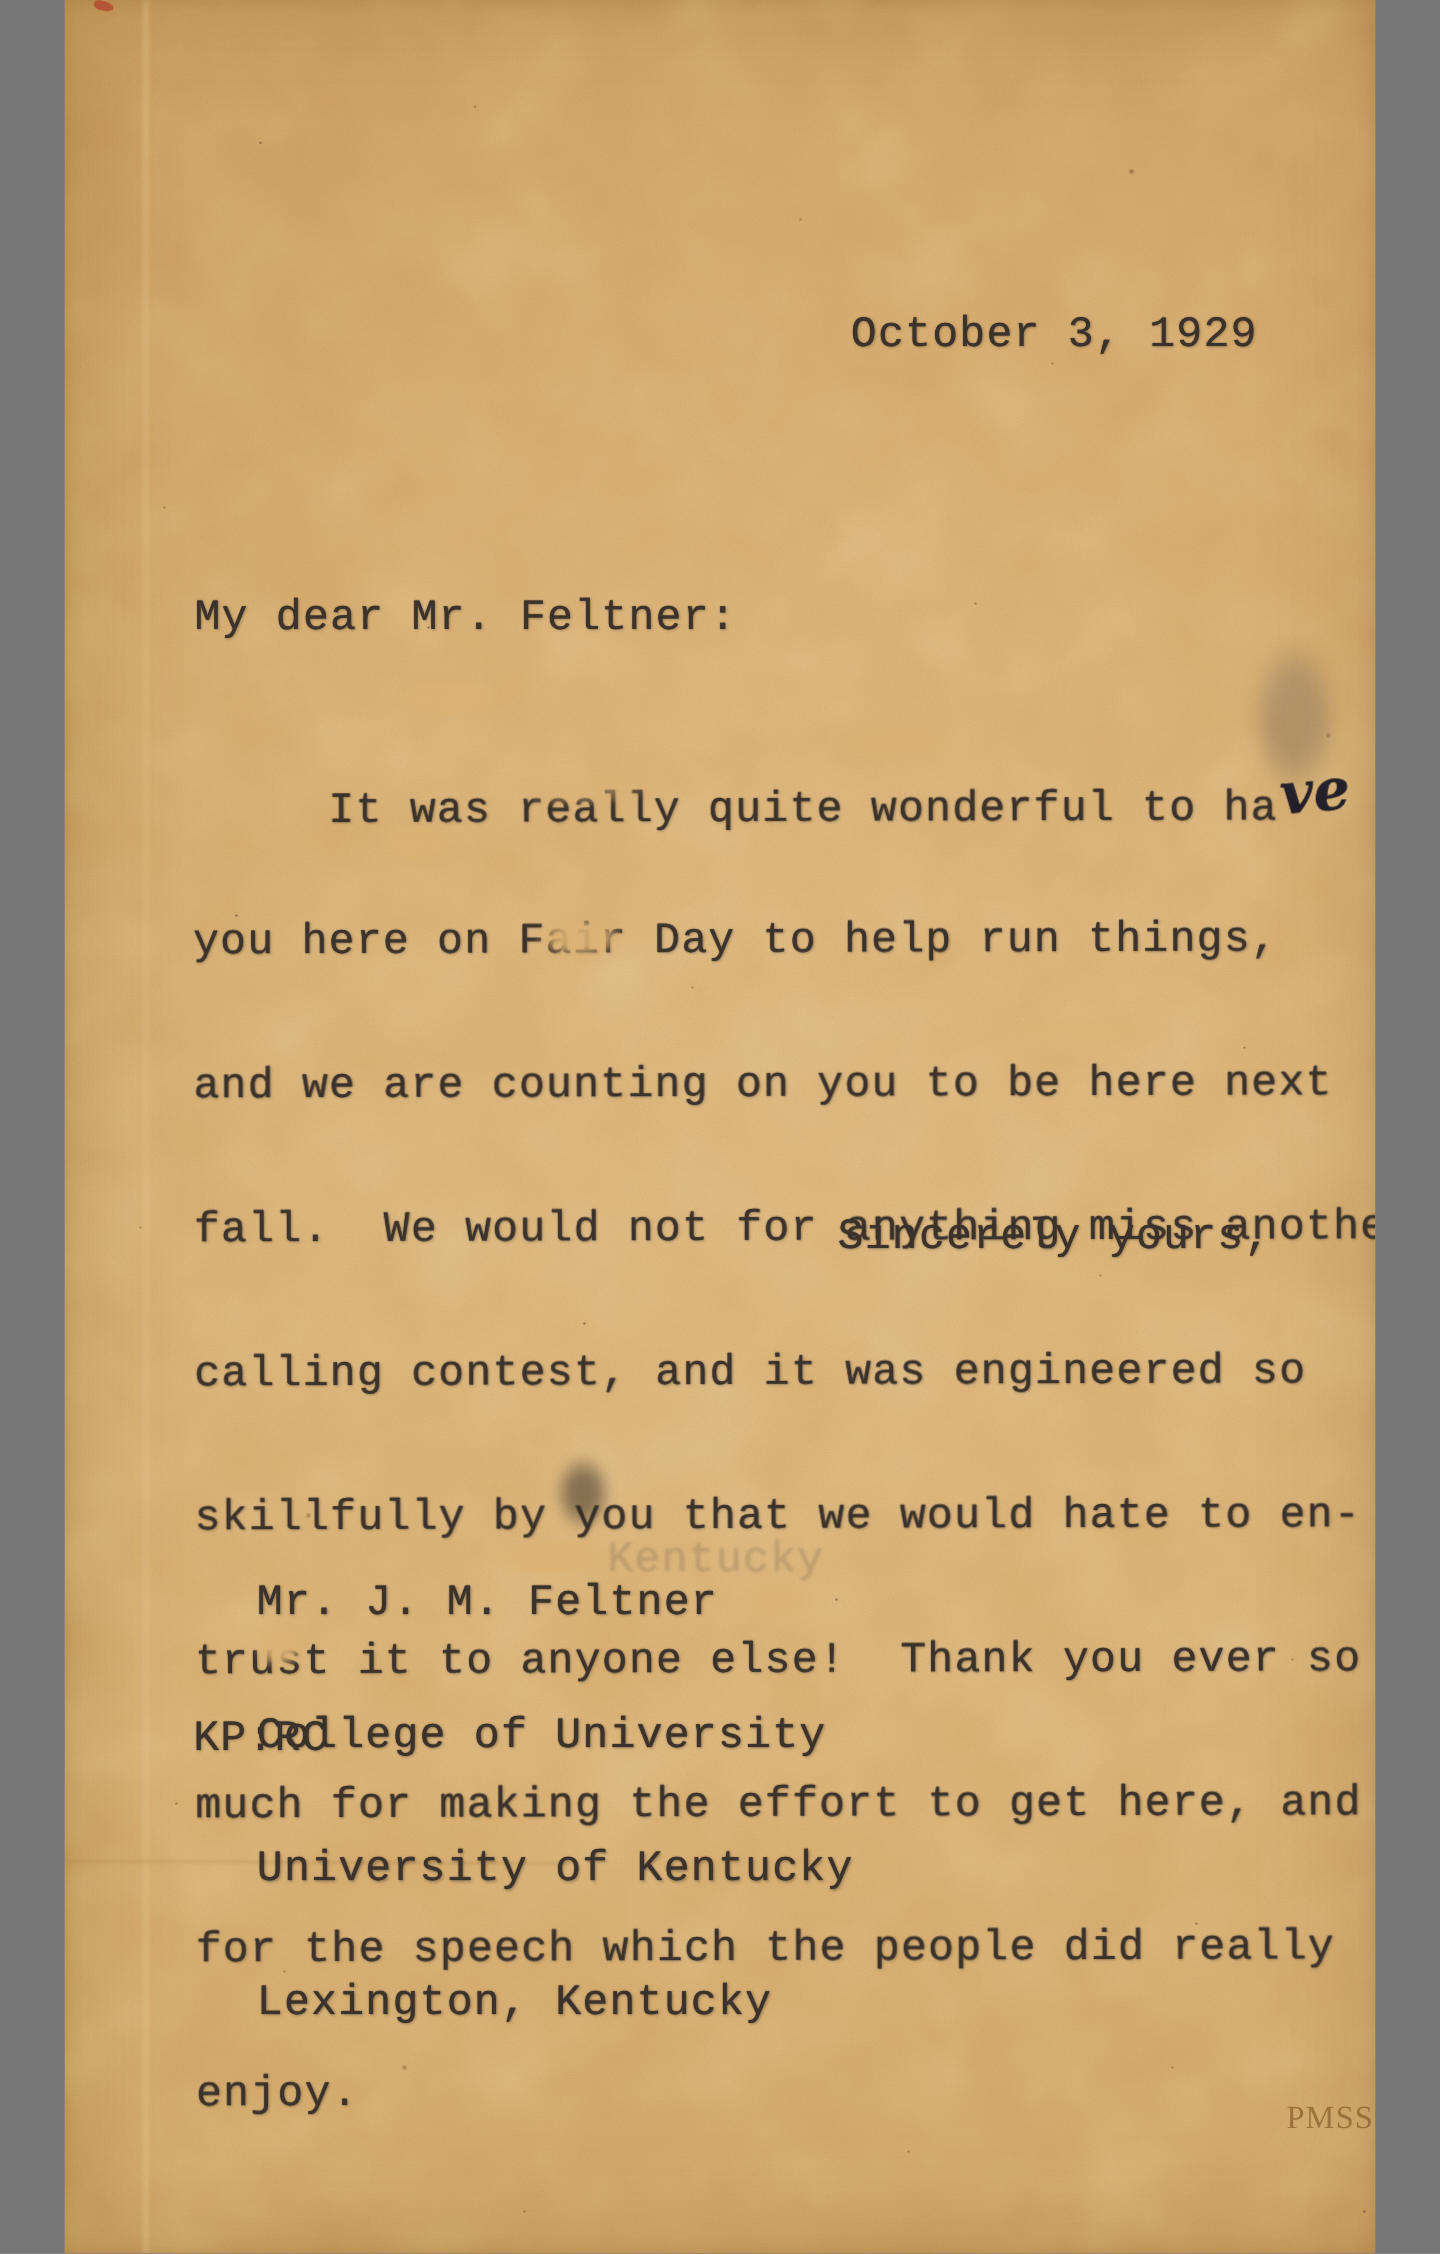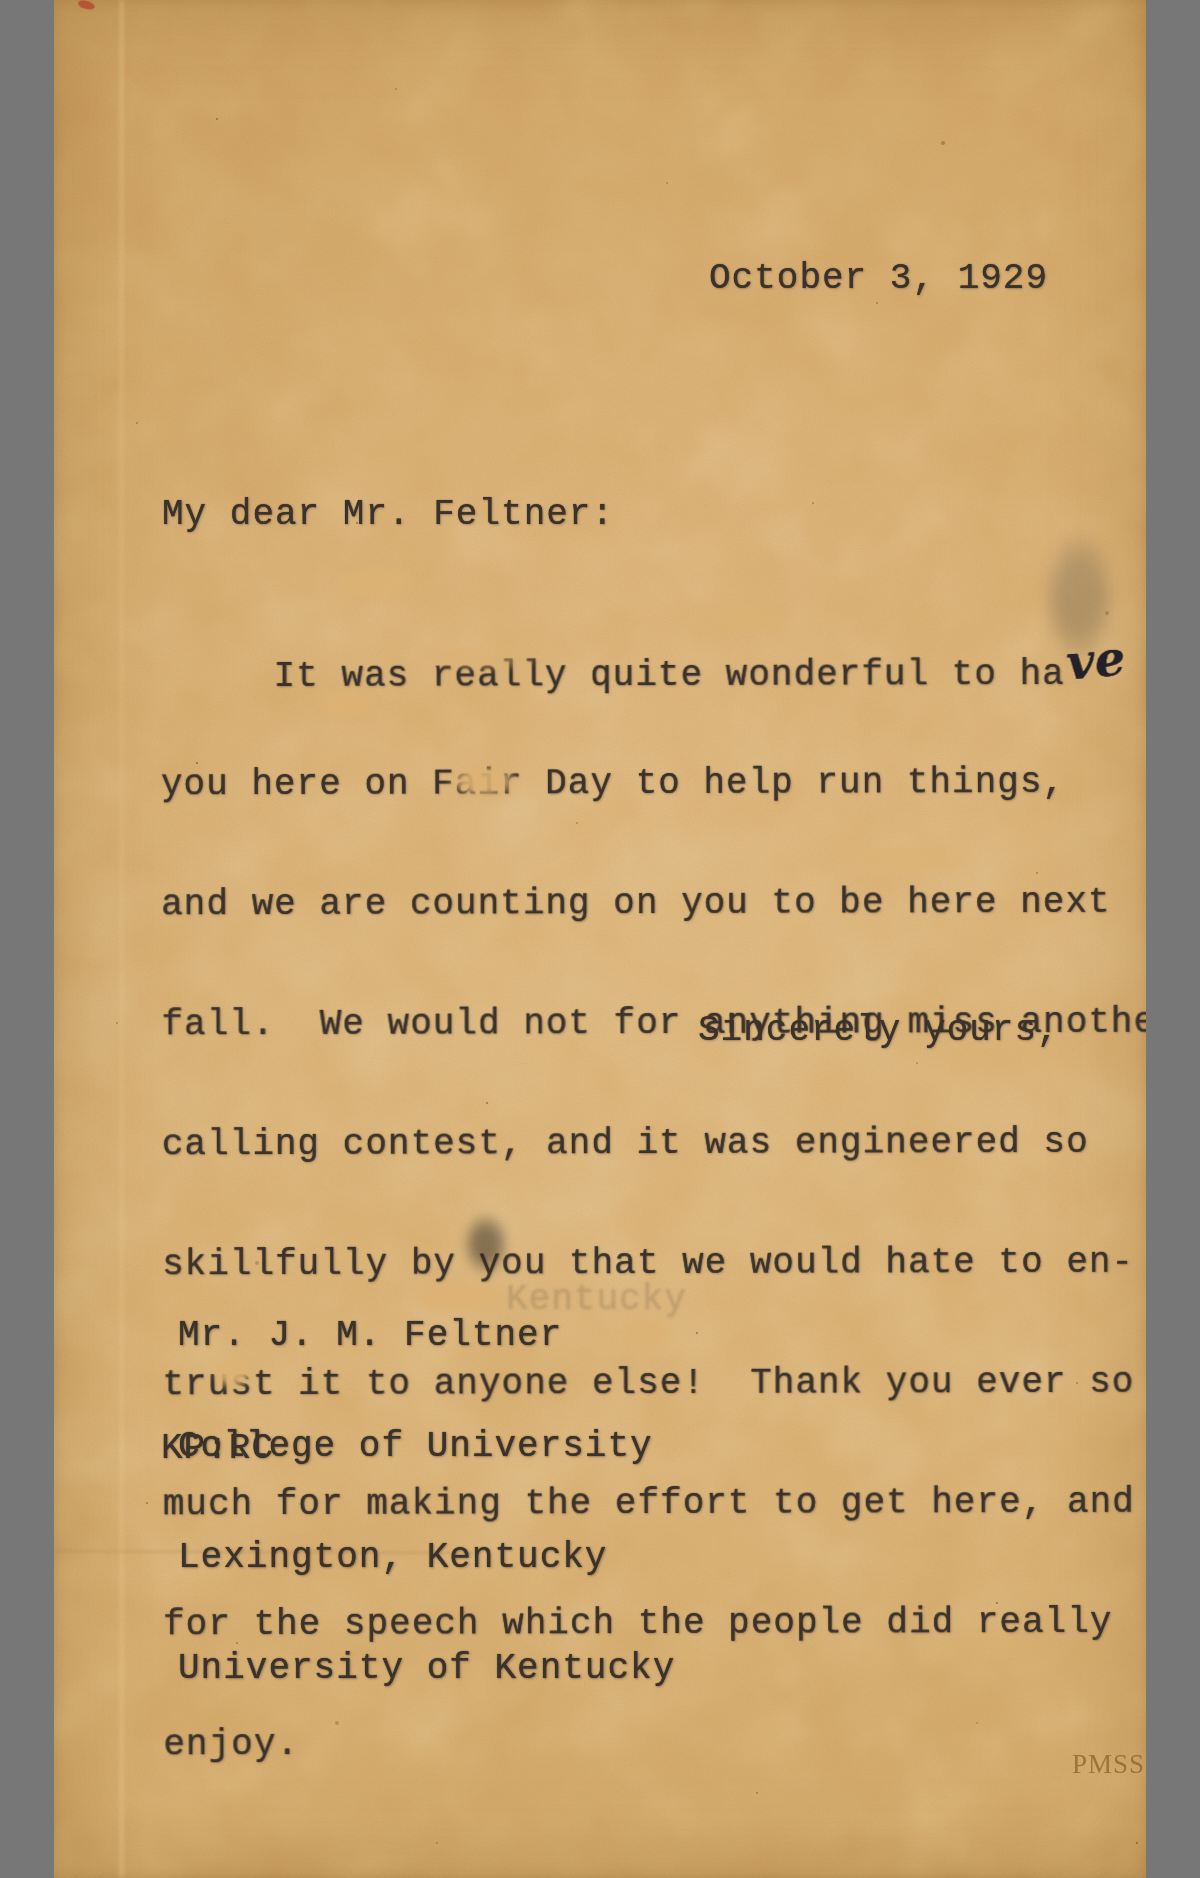--- a/index.html
+++ b/index.html
@@ -82,21 +82,21 @@
     text-shadow:0 0 1px rgba(58,50,43,.95), 1px 1px 2.5px rgba(58,50,43,.30);
     filter:blur(.4px);
   }
   .date-line{left:655px;top:258px;}
   .salutation{left:108px;top:494px;font-family:Liberation Mono, monospace;}
   .body-block{left:108px;top:564px;line-height:40px;transform:rotate(-.15deg);}
   .body-block .line{height:40px;}
   .closing{left:644px;top:1010px;}
   .address-block{left:124px;top:1243px;line-height:37px;
     text-shadow:0 0 1.2px rgba(58,50,43,1), 1.2px 1px 2.5px rgba(58,50,43,.35);}
-  .address-block .line{height:37px;}
+  .address-block .line{height:37px;margin-left:36px;}
   .initials{left:107px;top:1428px;}
   .ghost{left:452px;top:1279px;opacity:.16;filter:blur(1px);}
   .hand{
     display:inline-block;position:relative;top:-7px;left:2px;
     font-family:"DejaVu Serif","Liberation Serif",serif;
     font-style:italic;font-weight:700;
     font-size:48px;line-height:1;letter-spacing:0;
     color:#23202a;transform:rotate(-5deg);
     text-shadow:0 0 .6px #23202a;filter:none;
   }
@@ -153,22 +153,22 @@
     <div class="line">enjoy.</div>
   </div>
 
   <div class="typed closing">Sincerely yours,</div>
 
   <div class="typed ghost">Kentucky</div>
 
   <div class="typed address-block">
     <div class="line">Mr. J. M. Feltner</div>
     <div class="line">College of University</div>
+    <div class="line">University of Kentucky</div>
     <div class="line">Lexington, Kentucky</div>
-    <div class="line">University of Kentucky</div>
   </div>
 
   <div class="typed initials">KP:RC</div>
 
   <div class="fade f-was"></div>
   <div class="fade f-help"></div>
   <div class="fade f-count"></div>
   <div class="fade f-we"></div>
   <div class="fade f-you"></div>
   <div class="fade f-get"></div>

